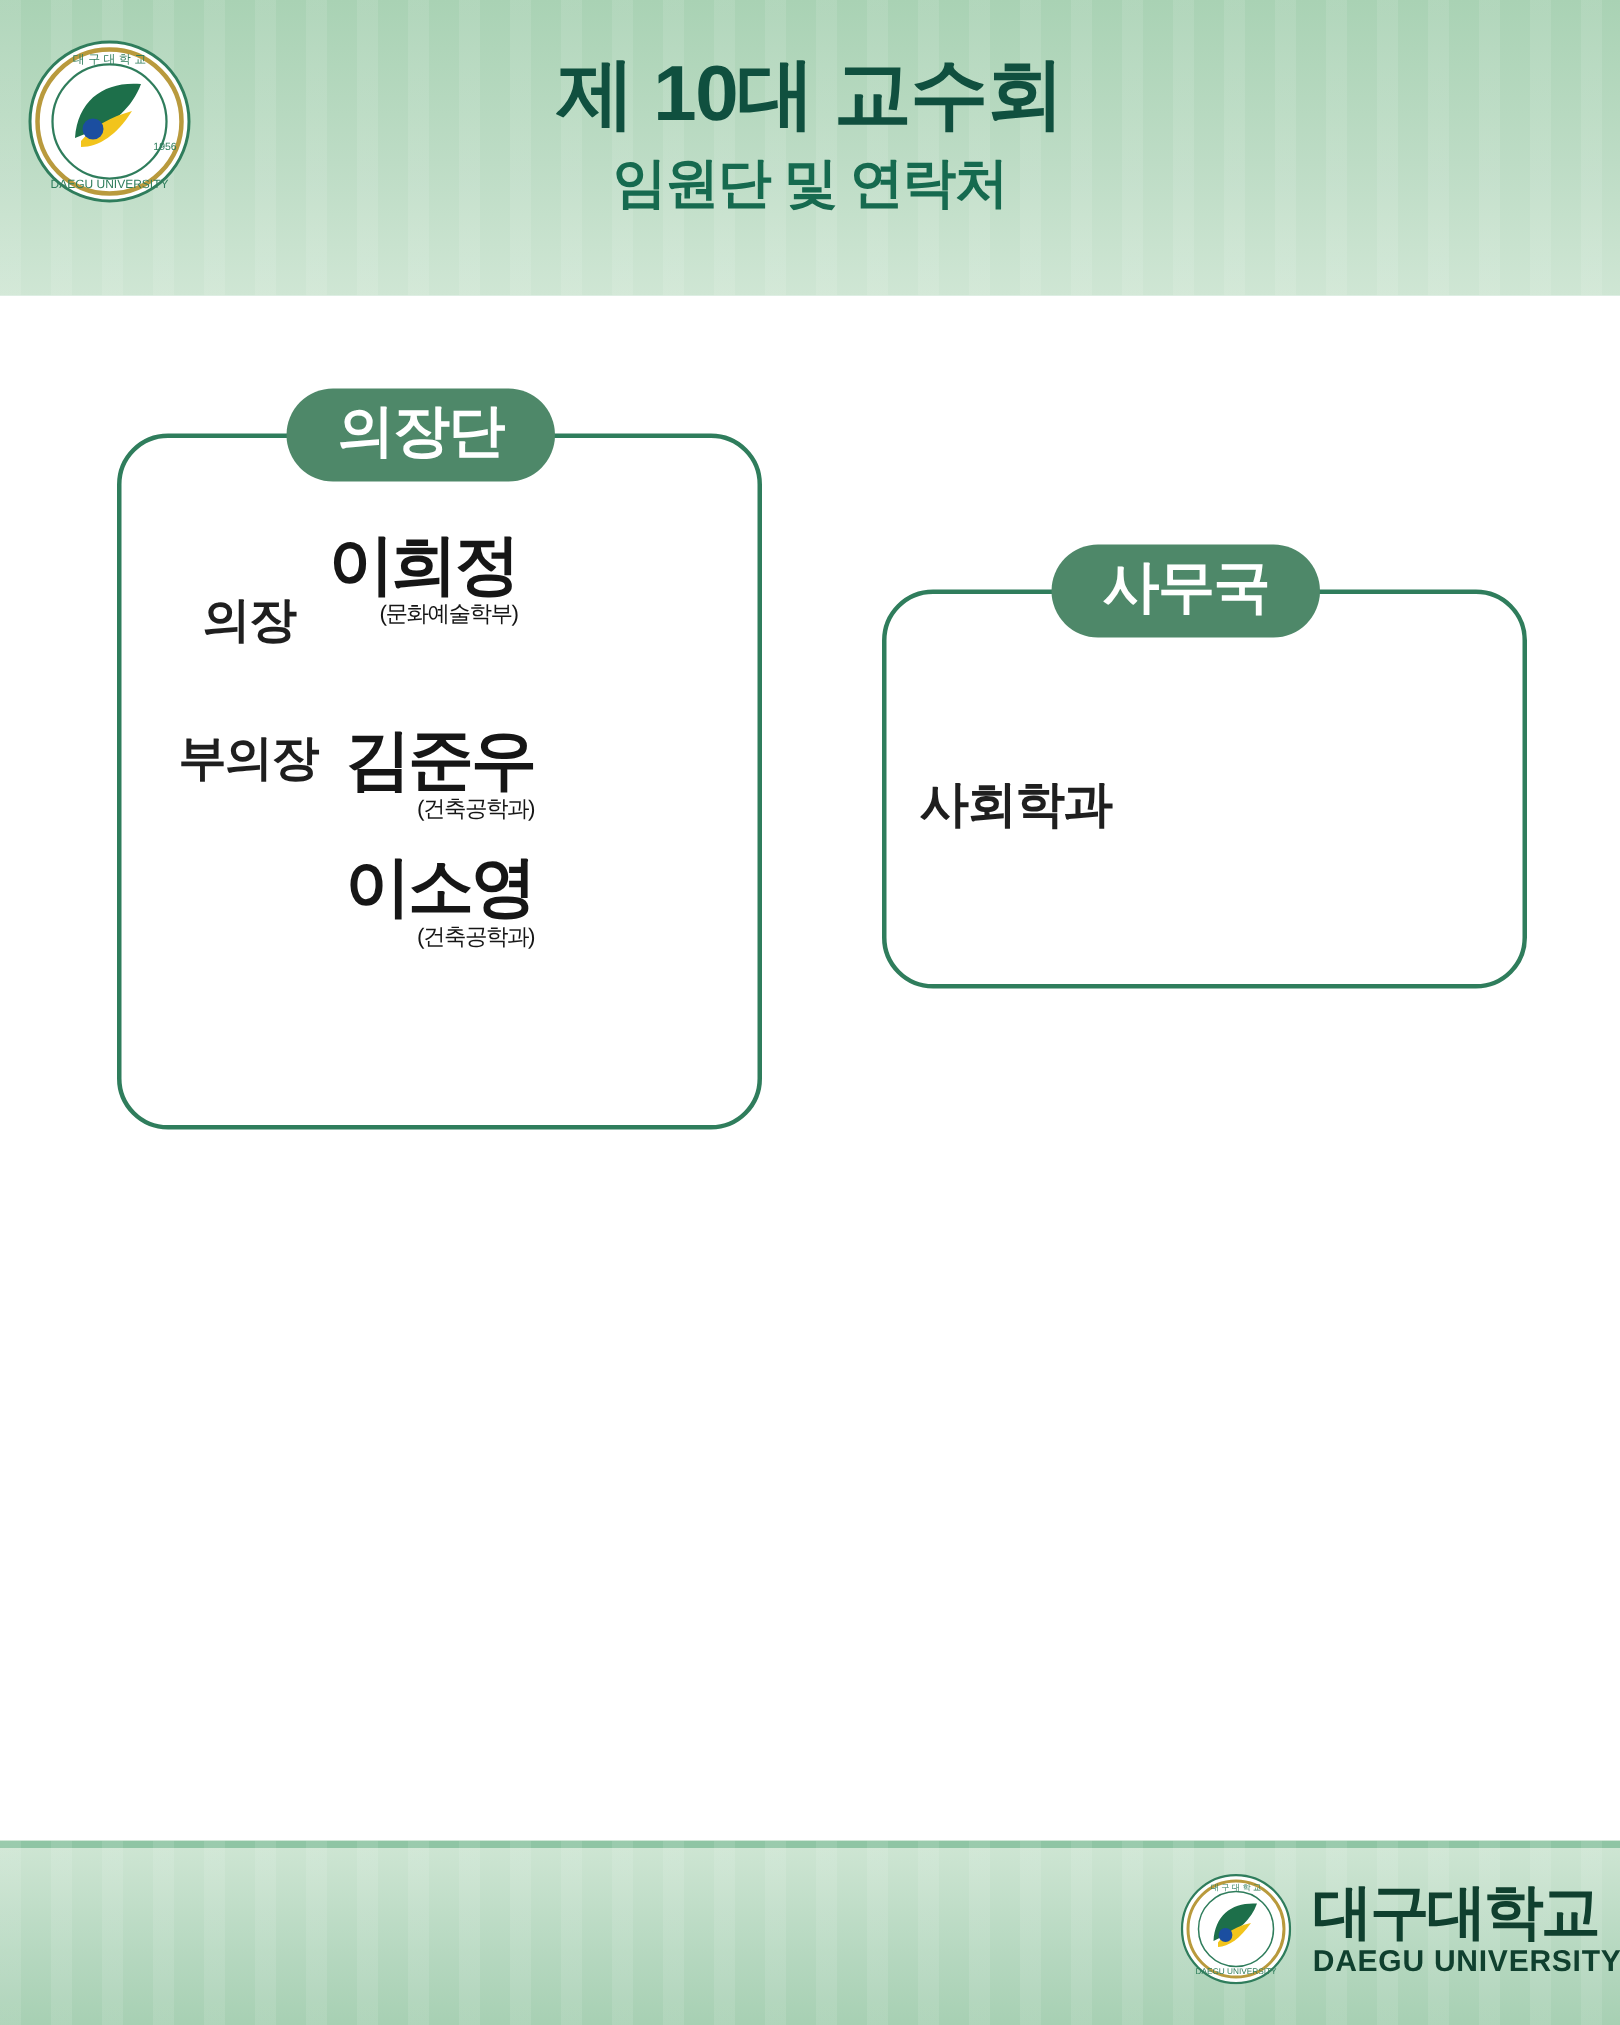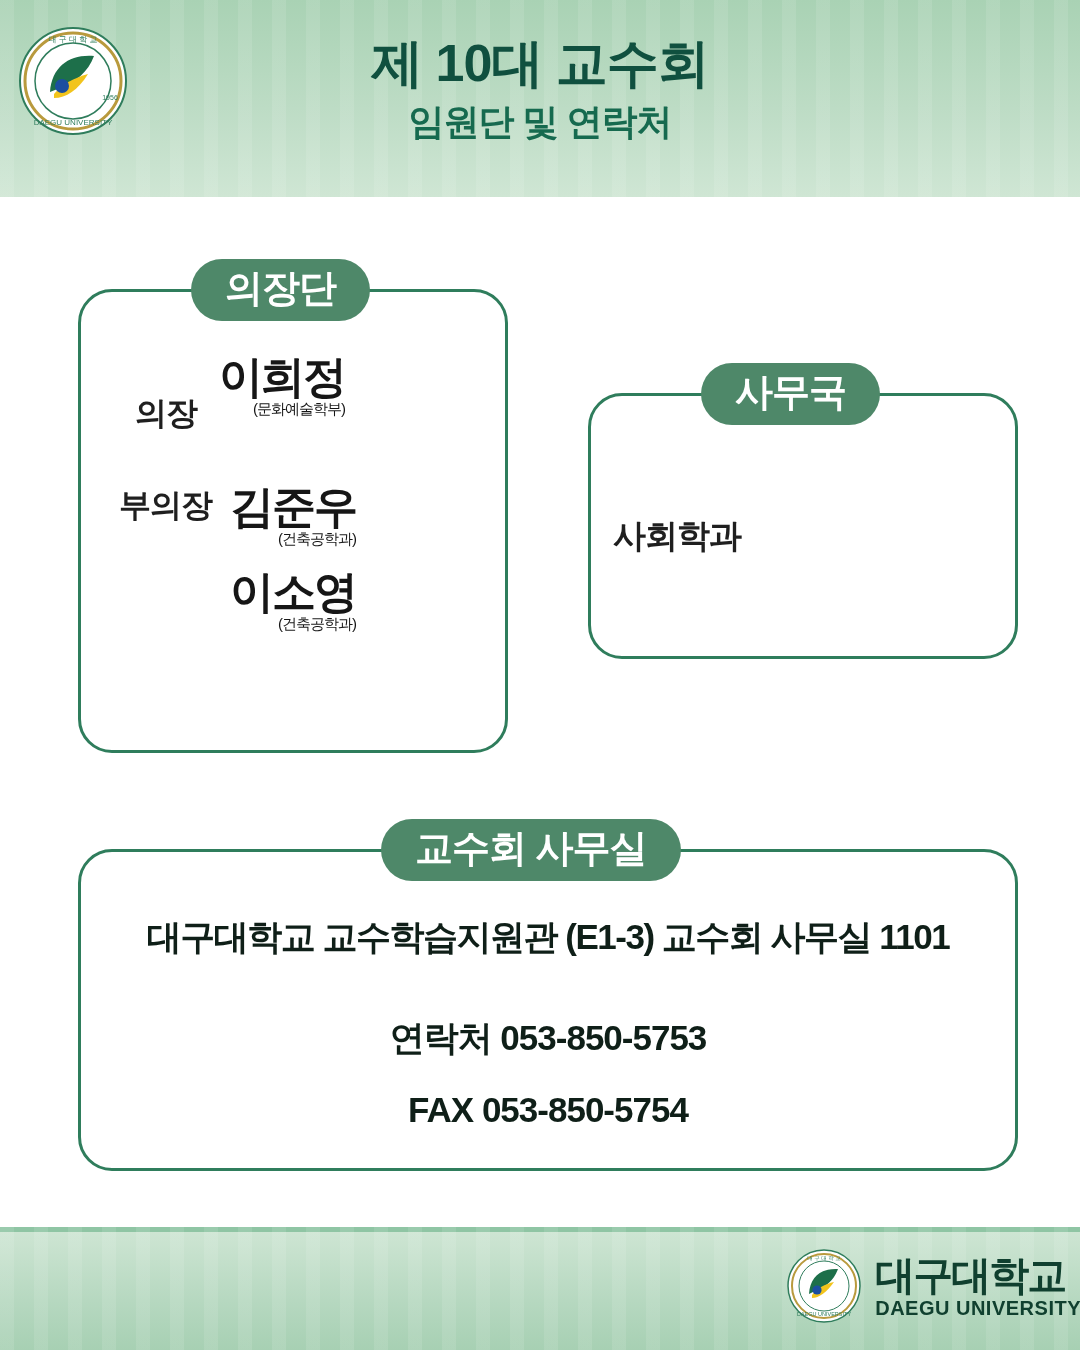--- a/index.html
+++ b/index.html
@@ -310,29 +310,20 @@
   </div>
 
   <div class="card" id="card-office">
     <div class="card-tab">사무국</div>
 
     <div class="row" id="office-row">
       <div class="role-label">사회학과</div>
     </div>
   </div>
 
-  <div class="card" id="card-room">
-    <div class="card-tab">교수회 사무실</div>
-
-    <div class="room-lines">
-      <div class="room-address">대구대학교 교수학습지원관 (E1-3) 교수회 사무실 1101</div>
-      <div class="room-tel">연락처 053-850-5753</div>
-      <div class="room-fax">FAX 053-850-5754</div>
-    </div>
-  </div>
 
 </div>
 
 <div class="footer">
   <div class="footer-top-line"></div>
   <div class="stripes"></div>
 
   <div class="footer-brand">
     <div class="footer-emblem">
       <svg viewBox="0 0 74 74" width="74" height="74" aria-hidden="true">

